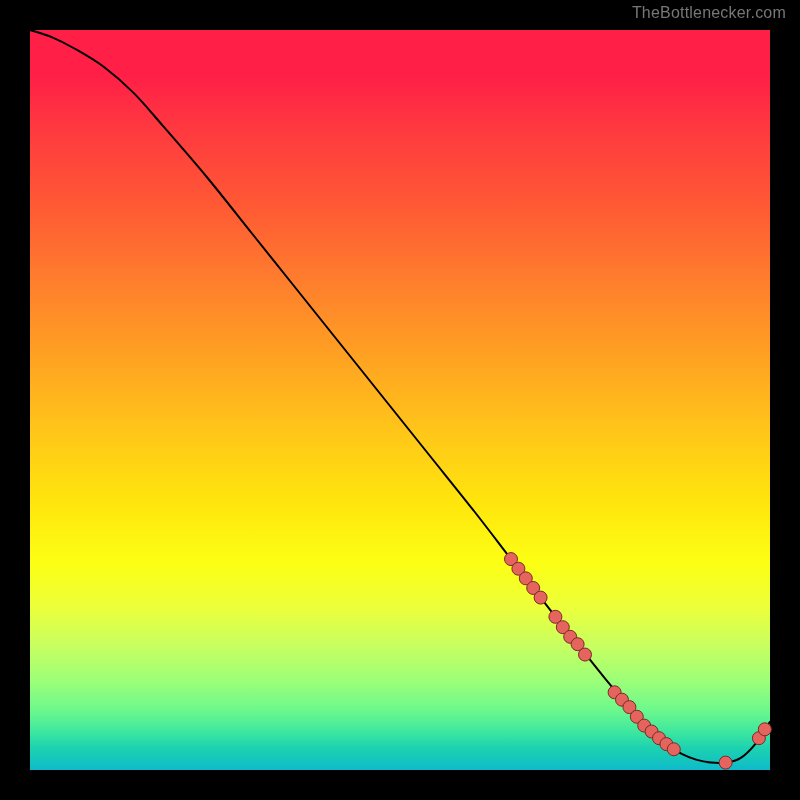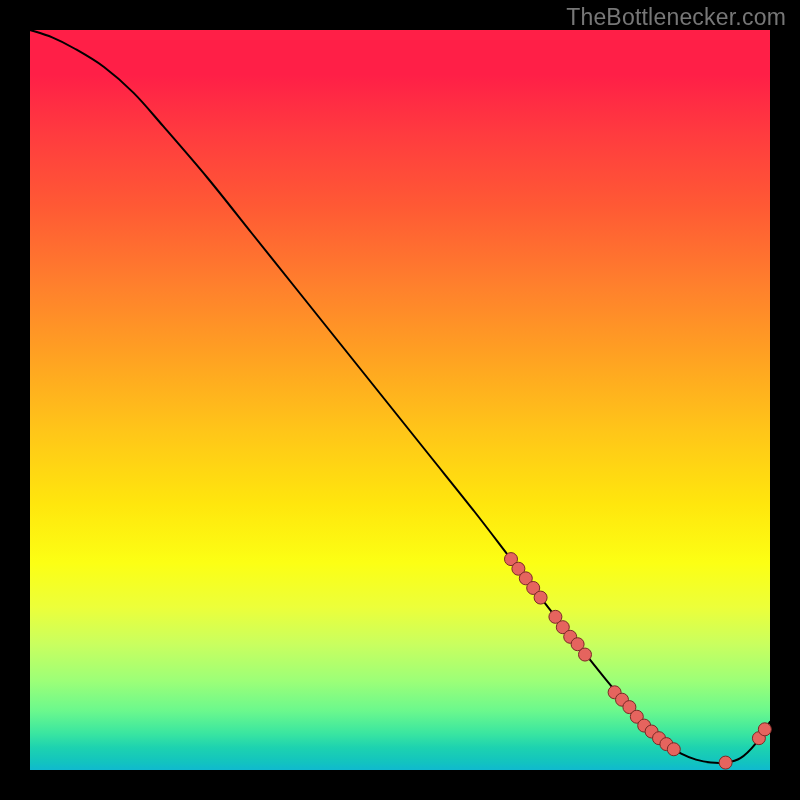--- a/index.html
+++ b/index.html
@@ -54,21 +54,21 @@
     inset: 0;
     width: 100%;
     height: 100%;
     overflow: visible;
   }
   .watermark {
     position: absolute;
     top: 4px;
     right: 14px;
     color: #777;
-    font-size: 23px;
+    font-size: 16px;
     letter-spacing: 0.2px;
     font-weight: 500;
     user-select: none;
   }
 </style>
 </head>
 <body>
 
 <div class="stage">
   <div class="watermark">TheBottlenecker.com</div>

